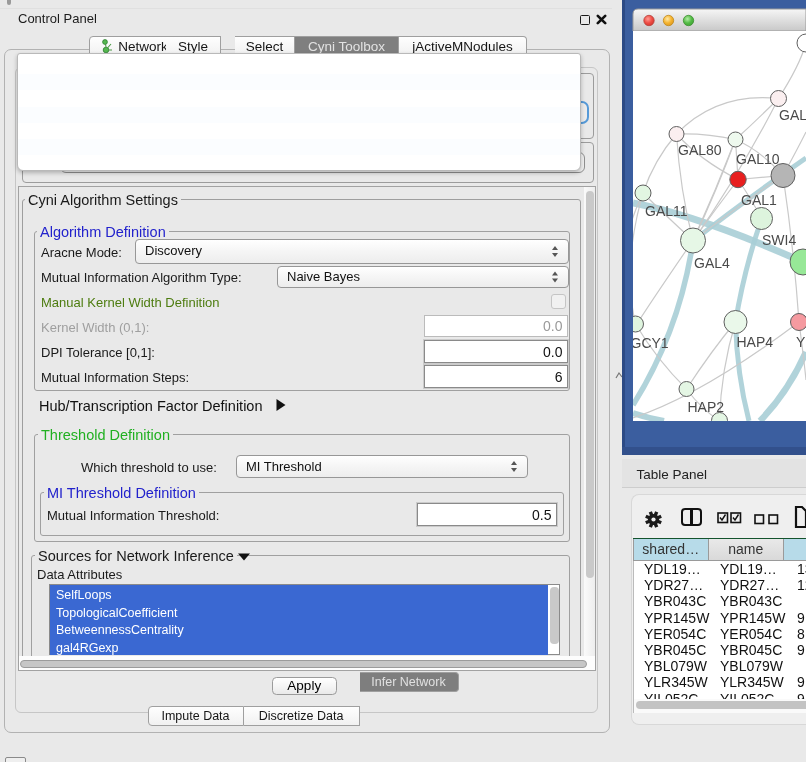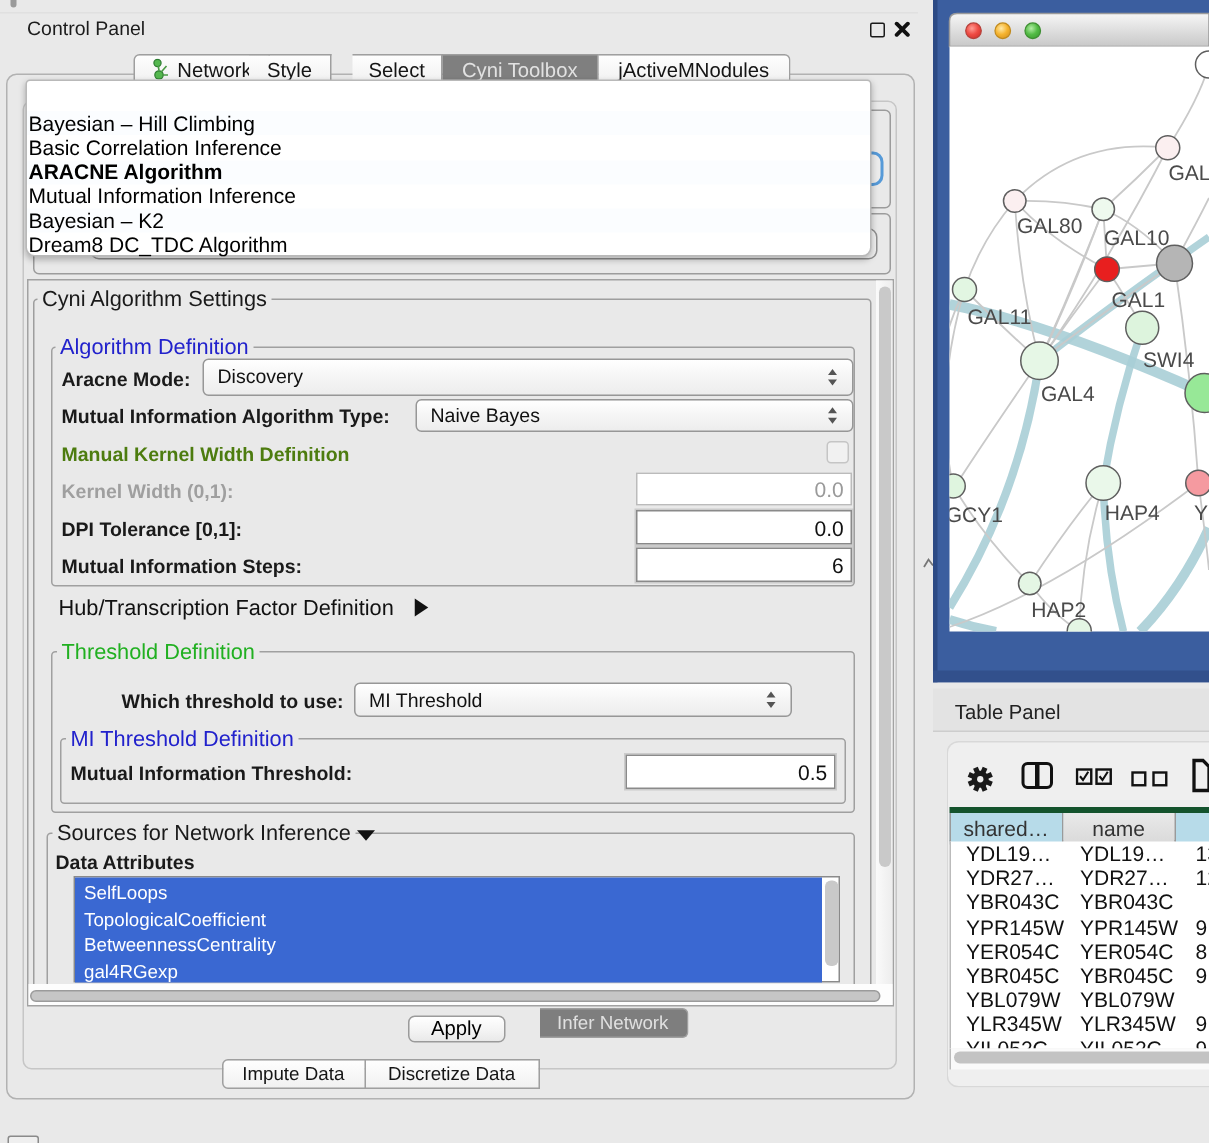--- a/index.html
+++ b/index.html
@@ -1,19 +1,19 @@
 <!DOCTYPE html>
 <html><head>
 <meta charset="utf-8">
 <style>
   html,body{margin:0;padding:0;}
   body{width:806px;height:762px;overflow:hidden;background:#e9e9e9;
        font-family:"Liberation Sans",sans-serif;position:relative;}
   .abs{position:absolute;}
-  .lbl{position:absolute;font-size:13px;font-weight:bold;color:#1a1a1a;white-space:nowrap;}
+  .lbl{position:absolute;font-size:13px;font-weight:normal;color:#1a1a1a;white-space:nowrap;}
   .glbl{position:absolute;font-size:14.5px;color:#1a1a1a;white-space:nowrap;background:#e9e9e9;padding:0 3px;}
   .combo{position:absolute;border:1px solid #979797;border-radius:4px;
          background:linear-gradient(#ffffff,#f6f6f6 45%,#ededed);}
   .combo .ctext{position:absolute;left:9px;top:3px;font-size:13px;color:#111;}
   .combo .arr{position:absolute;right:8px;top:0;bottom:0;width:10px;}
   .inp{position:absolute;background:#fff;font-size:14px;text-align:right;}
   .inp span{position:absolute;right:4.5px;top:50%;transform:translateY(-50%);}
   .tab{position:absolute;top:0;height:20px;border:1px solid #9f9f9f;border-left:none;
        background:linear-gradient(#fefefe,#f1f1f1);font-size:13.5px;color:#151515;
        display:flex;align-items:center;justify-content:center;box-sizing:border-box;}
@@ -144,28 +144,20 @@
 <div class="tab" style="left:243.5px;top:706px;width:116px;height:19.5px;font-size:12.5px;">Discretize Data</div>
 <div class="tab" style="left:359.5px;top:672px;width:99px;height:19.5px;background:#7e7e7e;color:#e0e0e0;border-radius:0 4px 4px 0;font-size:12.5px;">Infer Network</div>
 
 <div class="abs" style="left:5px;top:757px;width:19px;height:10px;border:1.8px solid #8a8a8a;border-radius:2px;background:#efefef;"></div>
 
 <div class="abs" id="popup" style="left:17px;top:52.5px;width:563.5px;height:118.5px;background:#fff;
      border:1px solid #b9b9b9;border-radius:3px 3px 6px 6px;box-shadow:0 2px 4px rgba(0,0,0,0.25);box-sizing:border-box;">
   <div class="abs" style="left:0;top:20.5px;width:100%;height:16.3px;background:#fbfdff;"></div>
   <div class="abs" style="left:0;top:53.1px;width:100%;height:16.3px;background:#fbfdff;"></div>
   <div class="abs" style="left:0;top:85.7px;width:100%;height:16.3px;background:#fbfdff;"></div>
-  <div class="abs" style="left:1px;top:20px;font-size:14px;color:#000;line-height:16.3px;">
-    Bayesian – Hill Climbing<br>
-    Basic Correlation Inference<br>
-    <b>ARACNE Algorithm</b><br>
-    Mutual Information Inference<br>
-    Bayesian – K2<br>
-    Dream8 DC_TDC Algorithm
-  </div>
 </div>
 
 <svg class="abs" style="left:615px;top:371px;" width="10" height="10" viewBox="0 0 10 10">
     <path d="M1 7 L4 2 L7 6" stroke="#777" stroke-width="1.2" fill="none"></path>
   </svg>
 
 <svg class="abs" style="left:622px;top:0;" width="184" height="455" viewBox="0 0 184 455">
   <defs>
     <linearGradient id="titlebar" x1="0" y1="0" x2="0" y2="1">
       <stop offset="0" stop-color="#f6f6f6"></stop>
@@ -303,21 +295,21 @@
   <path d="M16 5.5 L18 8 L21.5 2.5" stroke="#111" stroke-width="1.4" fill="none"></path>
 </svg>
 <svg class="abs" style="left:754px;top:513.5px;" width="26" height="11" viewBox="0 0 26 11">
   <rect x="1" y="1" width="8.5" height="8.5" fill="none" stroke="#111" stroke-width="1.6"></rect>
   <rect x="15" y="1" width="8.5" height="8.5" fill="none" stroke="#111" stroke-width="1.6"></rect>
 </svg>
 <svg class="abs" style="left:794px;top:505px;" width="12" height="24" viewBox="0 0 12 24">
   <path d="M2 2 L8 2 L12 6 L12 22 L2 22 Z" fill="none" stroke="#111" stroke-width="2.2"></path>
 </svg>
 
-<div class="abs" style="left:633px;top:537.5px;width:173px;height:23px;border-top:4px solid #14532d;border-bottom:1px solid #9a9a9a;box-sizing:border-box;">
+<div class="abs" style="left:633px;top:537.5px;width:173px;height:23px;border-top:1px solid #14532d;border-bottom:1px solid #9a9a9a;box-sizing:border-box;">
   <div class="abs" style="left:0;top:0;width:75.5px;height:21px;background:#b7dbe9;border-left:1px solid #9a9a9a;border-right:1px solid #9a9a9a;
        display:flex;align-items:center;justify-content:center;font-size:14px;color:#333;box-sizing:border-box;">shared…</div>
   <div class="abs" style="left:75.5px;top:0;width:75.5px;height:21px;background:linear-gradient(#e9e9e9,#d9d9d9);border-right:1px solid #9a9a9a;
        display:flex;align-items:center;justify-content:center;font-size:14px;color:#333;box-sizing:border-box;">name</div>
   <div class="abs" style="left:151px;top:0;width:22px;height:21px;background:#b7dbe9;box-sizing:border-box;"></div>
 </div>
 <div class="abs" style="left:633px;top:560.5px;width:173px;height:138px;background:#fff;border-left:1px solid #bbb;overflow:hidden;">
   <div class="abs" style="left:10px;top:0.5px;font-size:14px;color:#111;line-height:16.2px;">YDL19…<br>YDR27…<br>YBR043C<br>YPR145W<br>YER054C<br>YBR045C<br>YBL079W<br>YLR345W<br>YIL052C</div>
   <div class="abs" style="left:86px;top:0.5px;font-size:14px;color:#111;line-height:16.2px;">YDL19…<br>YDR27…<br>YBR043C<br>YPR145W<br>YER054C<br>YBR045C<br>YBL079W<br>YLR345W<br>YIL052C</div>
   <div class="abs" style="left:163px;top:0.5px;font-size:14px;color:#111;line-height:16.2px;">13<br>12<br><br>9.<br>8.<br>9.<br><br>9.<br>9.</div>

